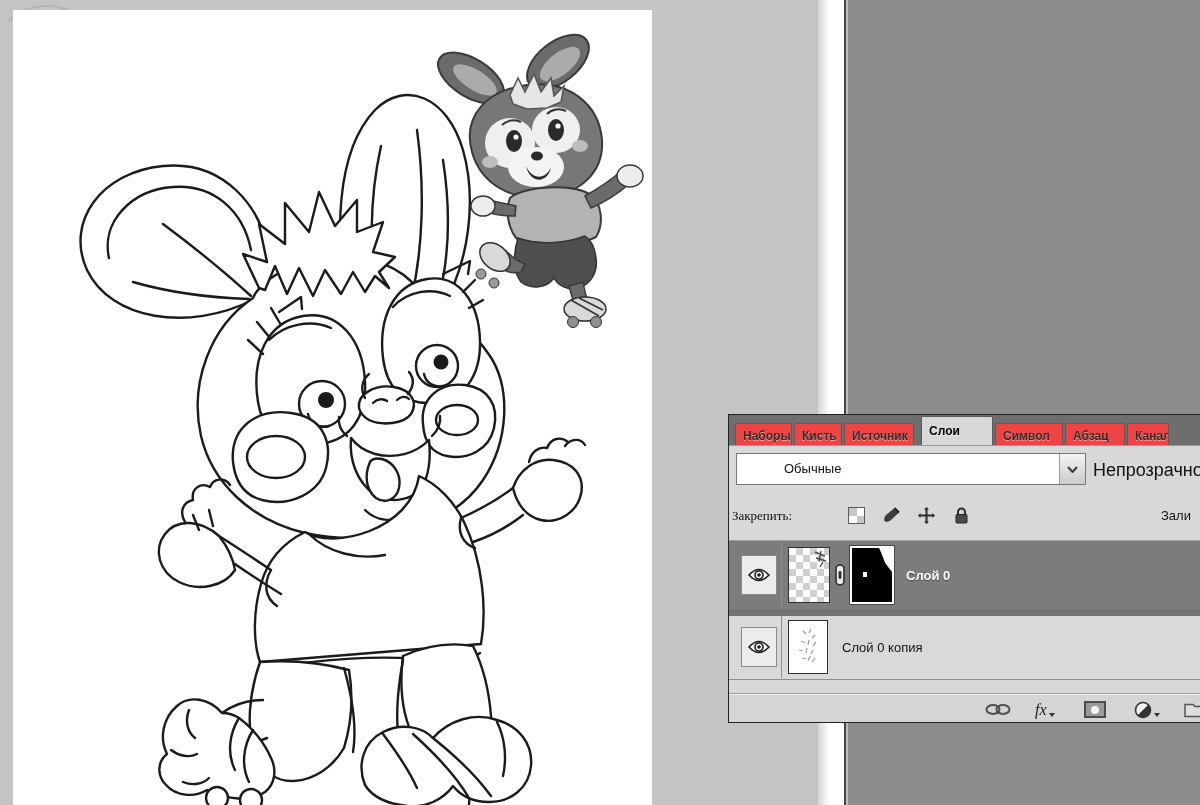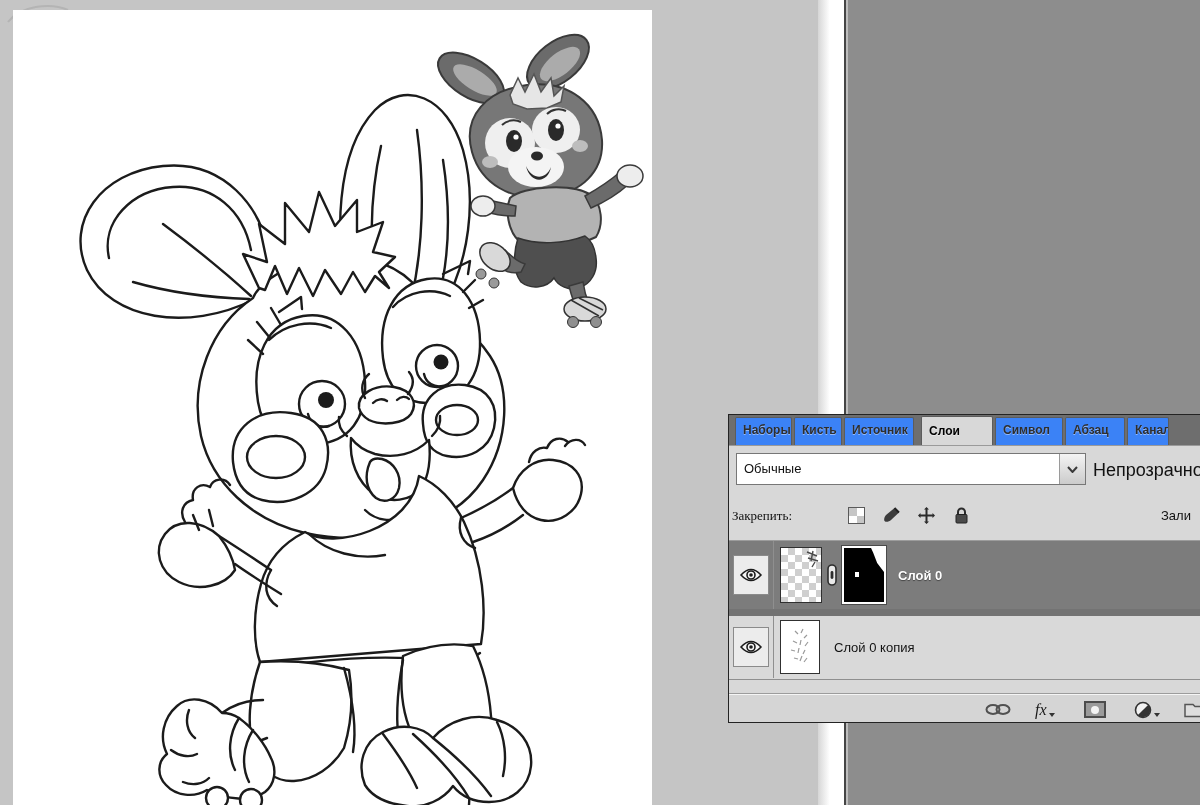--- a/index.html
+++ b/index.html
@@ -17,45 +17,45 @@
   svg.art{position:absolute;left:0;top:0;}
   .line{fill:none;stroke:#1b1b1b;stroke-width:2.4;stroke-linecap:round;stroke-linejoin:round;}
   .fill{fill:#ffffff;stroke:#1b1b1b;stroke-width:2.4;stroke-linecap:round;stroke-linejoin:round;}
 
   
   .layers-panel{position:absolute;left:728px;top:414px;width:472px;height:309px;
                 background:#d8d8d8;border:1px solid #232323;border-right:none;
                 box-sizing:border-box;overflow:hidden;}
   .tab-strip{height:31px;background:#6e6e6e;display:flex;align-items:flex-end;
              padding-left:6px;box-sizing:border-box;border-bottom:1px solid #9a9a9a;}
-  .tab{height:28px;line-height:25px;padding-left:7px;background:#3b82f6;color:#2e2e2e;
+  .tab{height:22px;line-height:25px;padding-left:7px;background:#ef4444;color:#2e2e2e;
        font-size:12px;font-weight:bold;margin-right:2px;overflow:hidden;white-space:nowrap;
        border:1px solid #5c5c5c;border-bottom:none;border-radius:2px 2px 0 0;
        text-shadow:0 1px 0 rgba(255,255,255,.45);box-sizing:border-box;flex:none;}
   .tab.active{background:#d8d8d8;color:#000;height:29px;line-height:29px;margin-left:5px;}
   .tw1{width:57px}.tw2{width:48px}.tw3{width:70px}.tw4{width:72px}
   .tw5{width:68px}.tw6{width:60px}.tw7{width:42px}
 
   .blend-row{position:relative;height:46px;}
   .blend-select{position:absolute;left:7px;top:7px;width:350px;height:32px;background:#fff;
                 border:1px solid #777;display:flex;align-items:stretch;box-sizing:border-box;cursor:default;}
-  .blend-value{flex:1;font-size:13px;color:#111;line-height:30px;padding-left:7px;}
+  .blend-value{flex:1;font-size:13px;color:#111;line-height:30px;padding-left:7px;margin-left:40px;}
   .chev-btn{width:25px;border-left:1px solid #9a9a9a;background:linear-gradient(#f4f4f4,#cbcbcb);
             display:flex;align-items:center;justify-content:center;}
   .opacity-label{position:absolute;left:364px;top:14px;font-size:18px;color:#111;white-space:nowrap;}
 
   .lock-row{position:relative;height:48px;font-size:13px;color:#111;}
   .lock-label{position:absolute;left:3px;top:16px;font-family:Liberation Serif, serif;}
   .lock-icons{position:absolute;left:115px;top:11px;display:flex;gap:11px;align-items:center;}
   .ico-btn{width:24px;height:24px;display:flex;align-items:center;justify-content:center;}
   .fill-label{position:absolute;left:432px;top:16px;white-space:nowrap;}
 
   .layers-list{height:140px;background:#d9d9d9;border-top:1px solid #9c9c9c;
                border-bottom:1px solid #8f8f8f;box-sizing:border-box;}
-  .layer-row{position:relative;height:68px;display:flex;align-items:center;}
+  .layer-row{position:relative;height:68px;display:flex;align-items:center;padding-left:8px;}
   .layer-row.row2{height:62px;border-top:7px solid #737373;}
   .layer-row.selected{background:#7c7c7c;}
   .eye-col{width:44px;align-self:stretch;border-right:1px solid #8f8f8f;
            display:flex;align-items:center;justify-content:center;flex:none;}
   .eye-btn{width:36px;height:40px;background:#ececec;border:1px solid #8a8a8a;
            display:flex;align-items:center;justify-content:center;box-sizing:border-box;}
   .thumb{border:1px solid #303030;box-sizing:border-box;flex:none;position:relative;}
   .thumb.checker{width:42px;height:56px;margin-left:6px;background-color:#fff;
     background-image:linear-gradient(45deg,#cfcfcf 25%,transparent 25%,transparent 75%,#cfcfcf 75%),
                      linear-gradient(45deg,#cfcfcf 25%,transparent 25%,transparent 75%,#cfcfcf 75%);

